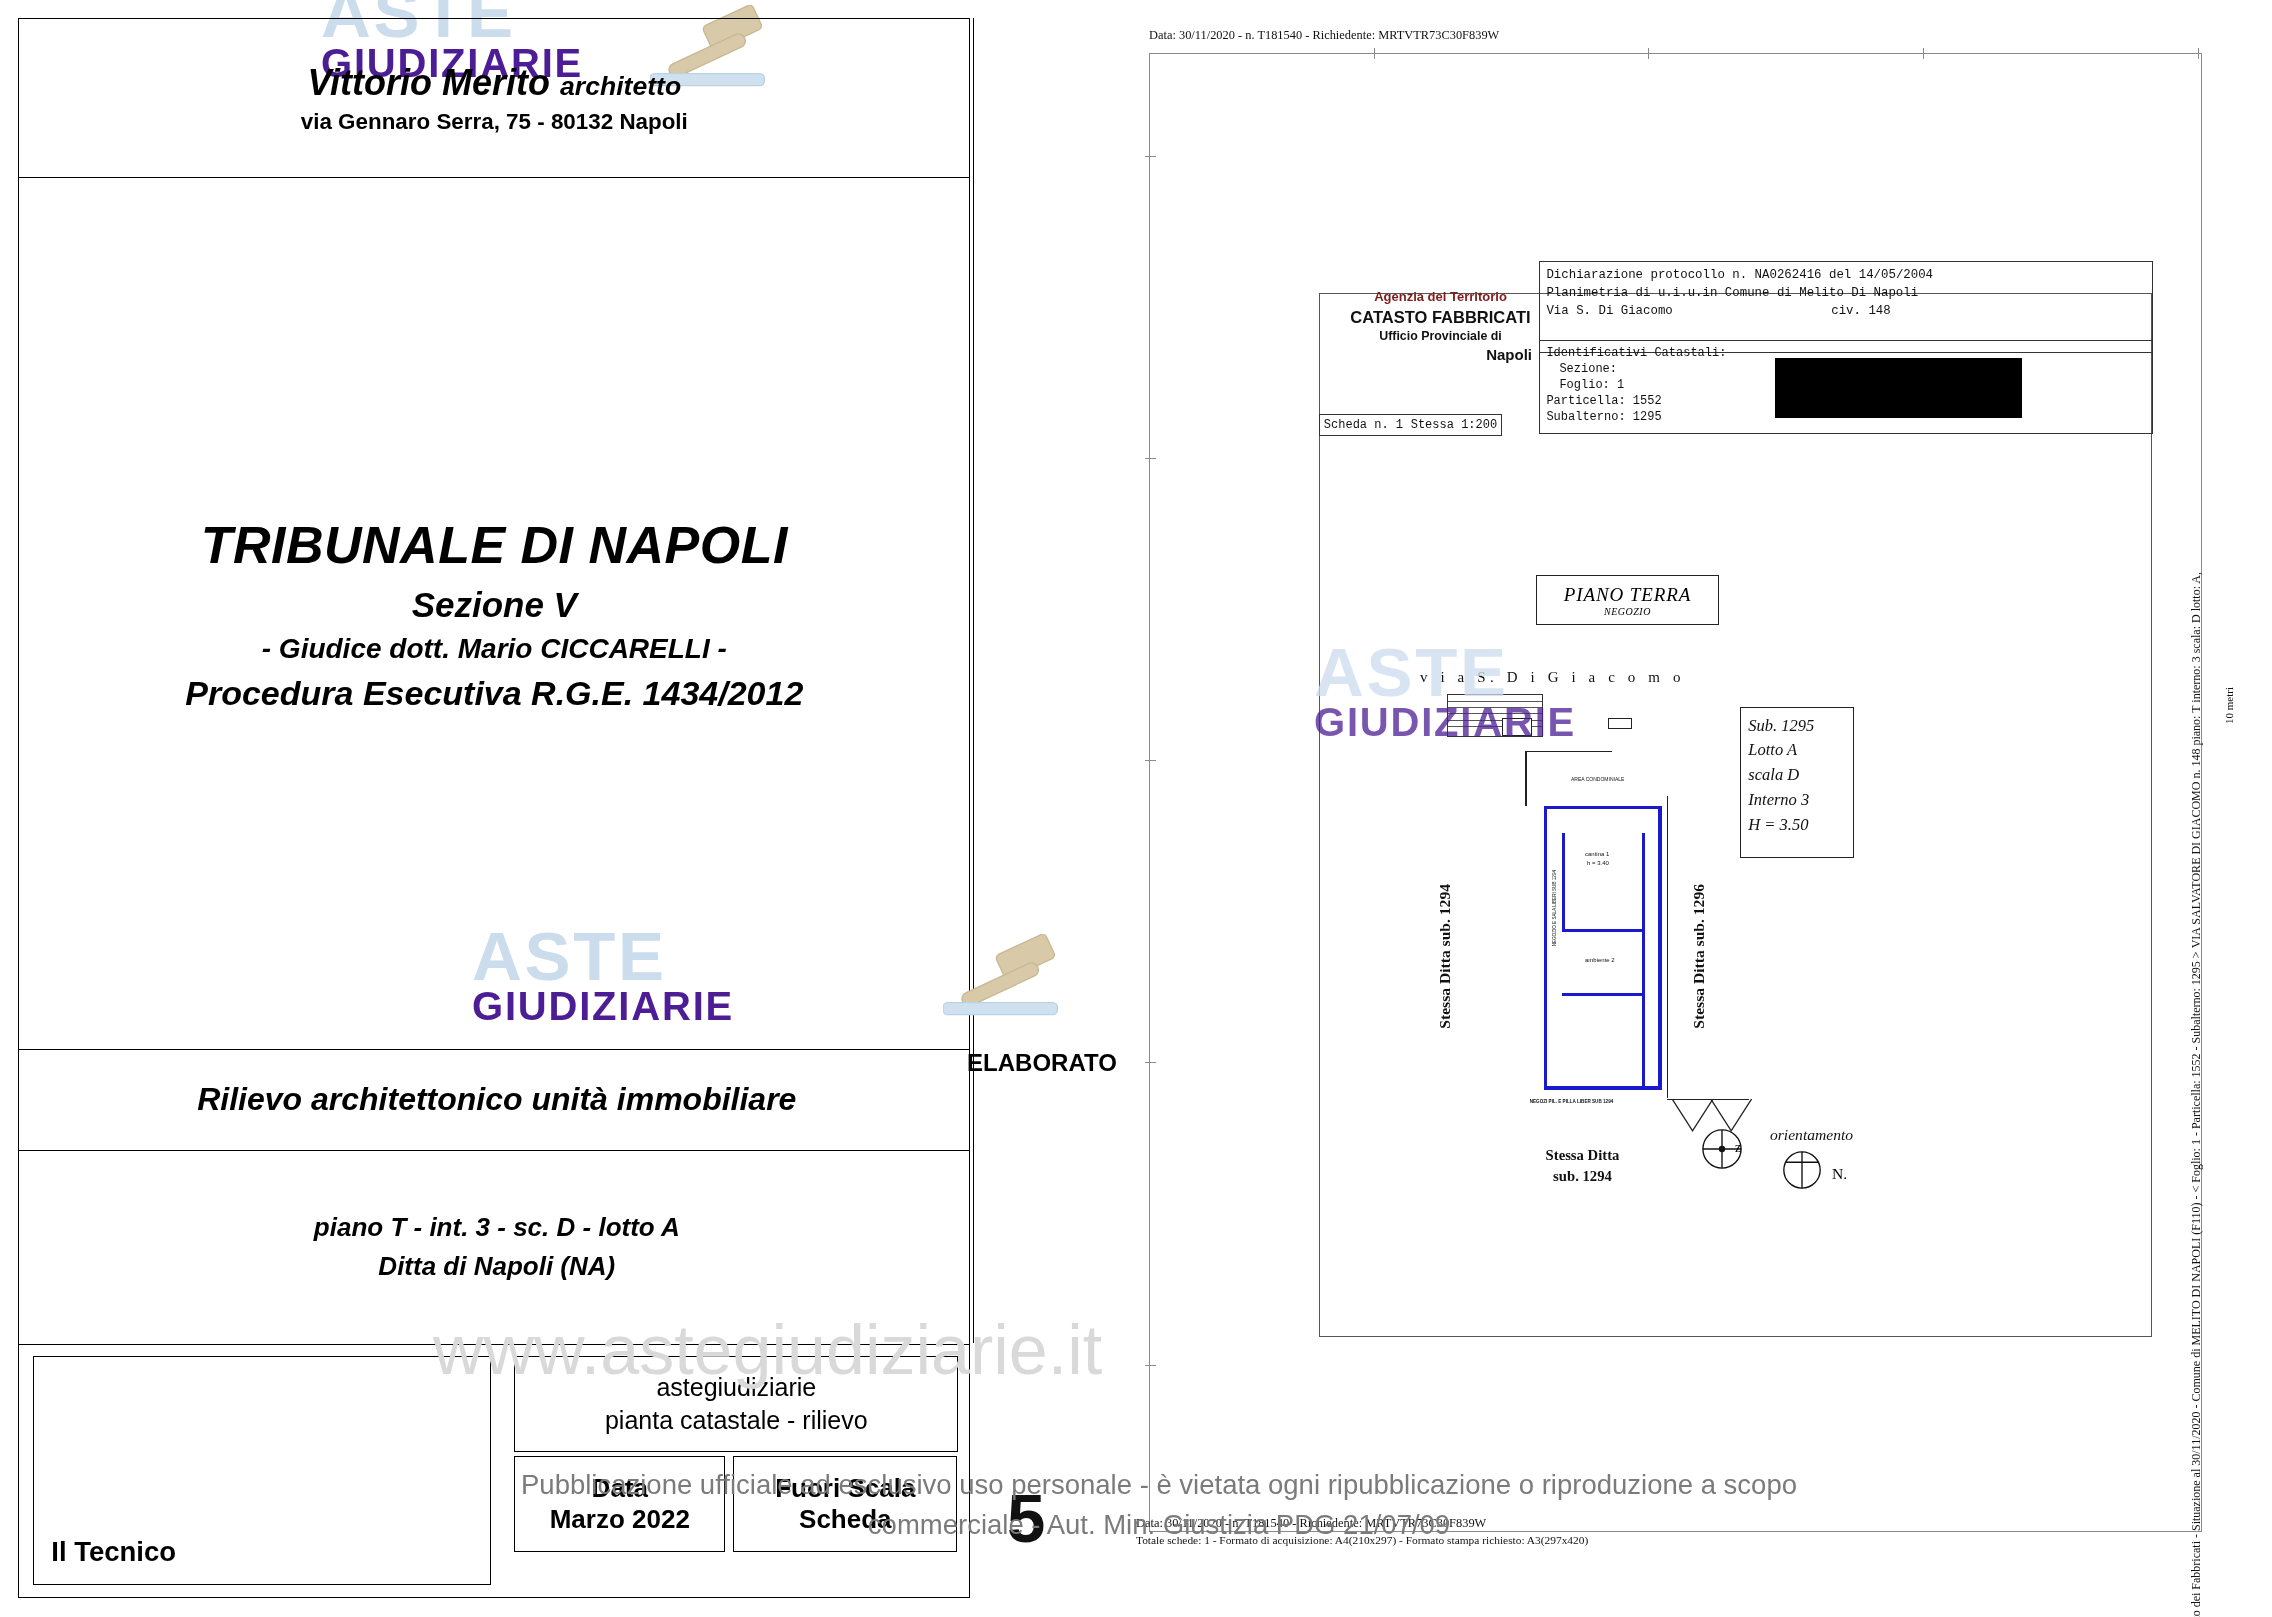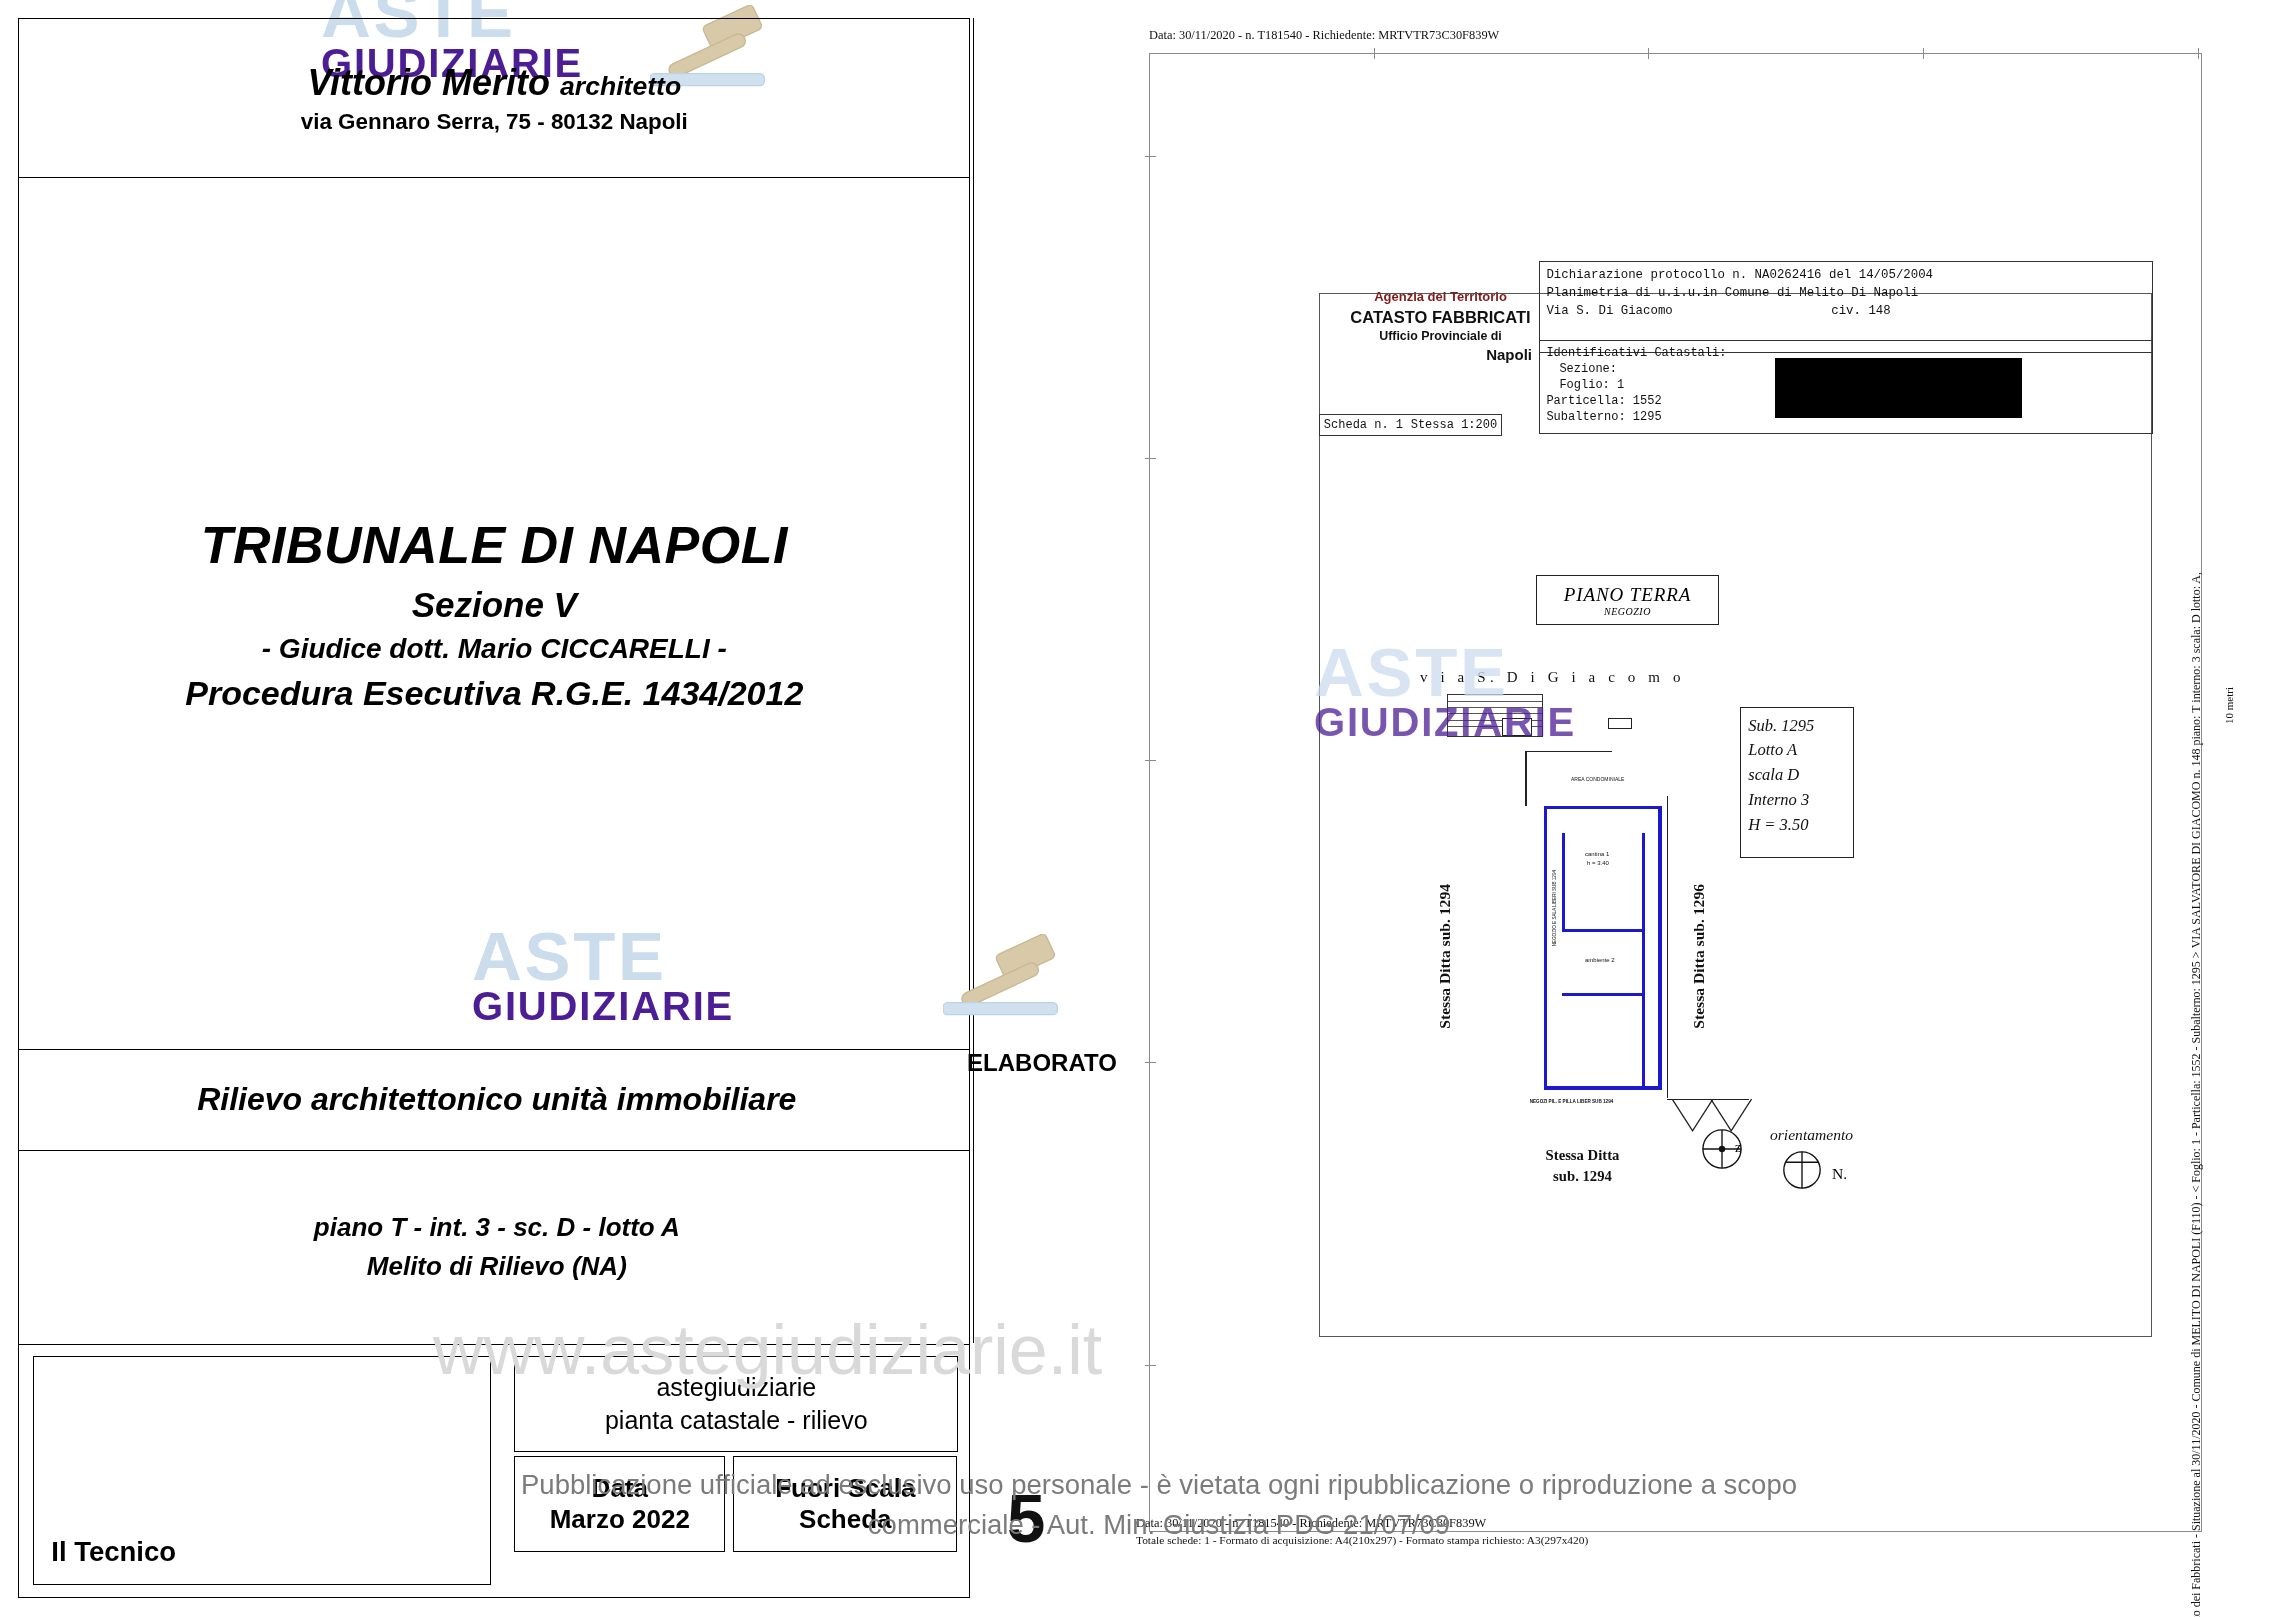--- a/index.html
+++ b/index.html
@@ -243,21 +243,21 @@
     </div>
     <div class="tb-hline" style="top:1030px;"></div>
 
     <div class="tb-rilievo" style="width:955px;">
       <div class="rilievo-txt">Rilievo architettonico unità immobiliare</div>
     </div>
     <div class="tb-hline" style="top:1131px;"></div>
 
     <div class="tb-address" style="width:955px;">
       <div class="addr-line">piano T - int. 3 - sc. D - lotto A</div>
-      <div class="addr-line">Melito di Rilievo (NA)</div>
+      <div class="addr-line">Ditta di Napoli (NA)</div>
     </div>
     <div class="tb-hline" style="top:1325px;"></div>
 
     <div class="tb-bottom">
       <div class="tecnico-box"></div>
       <div class="tecnico-label">Il Tecnico</div>
 
       <div class="sovr-box">
         <div class="sovr-line">astegiudiziarie</div>
         <div class="sovr-line">pianta catastale - rilievo</div>

